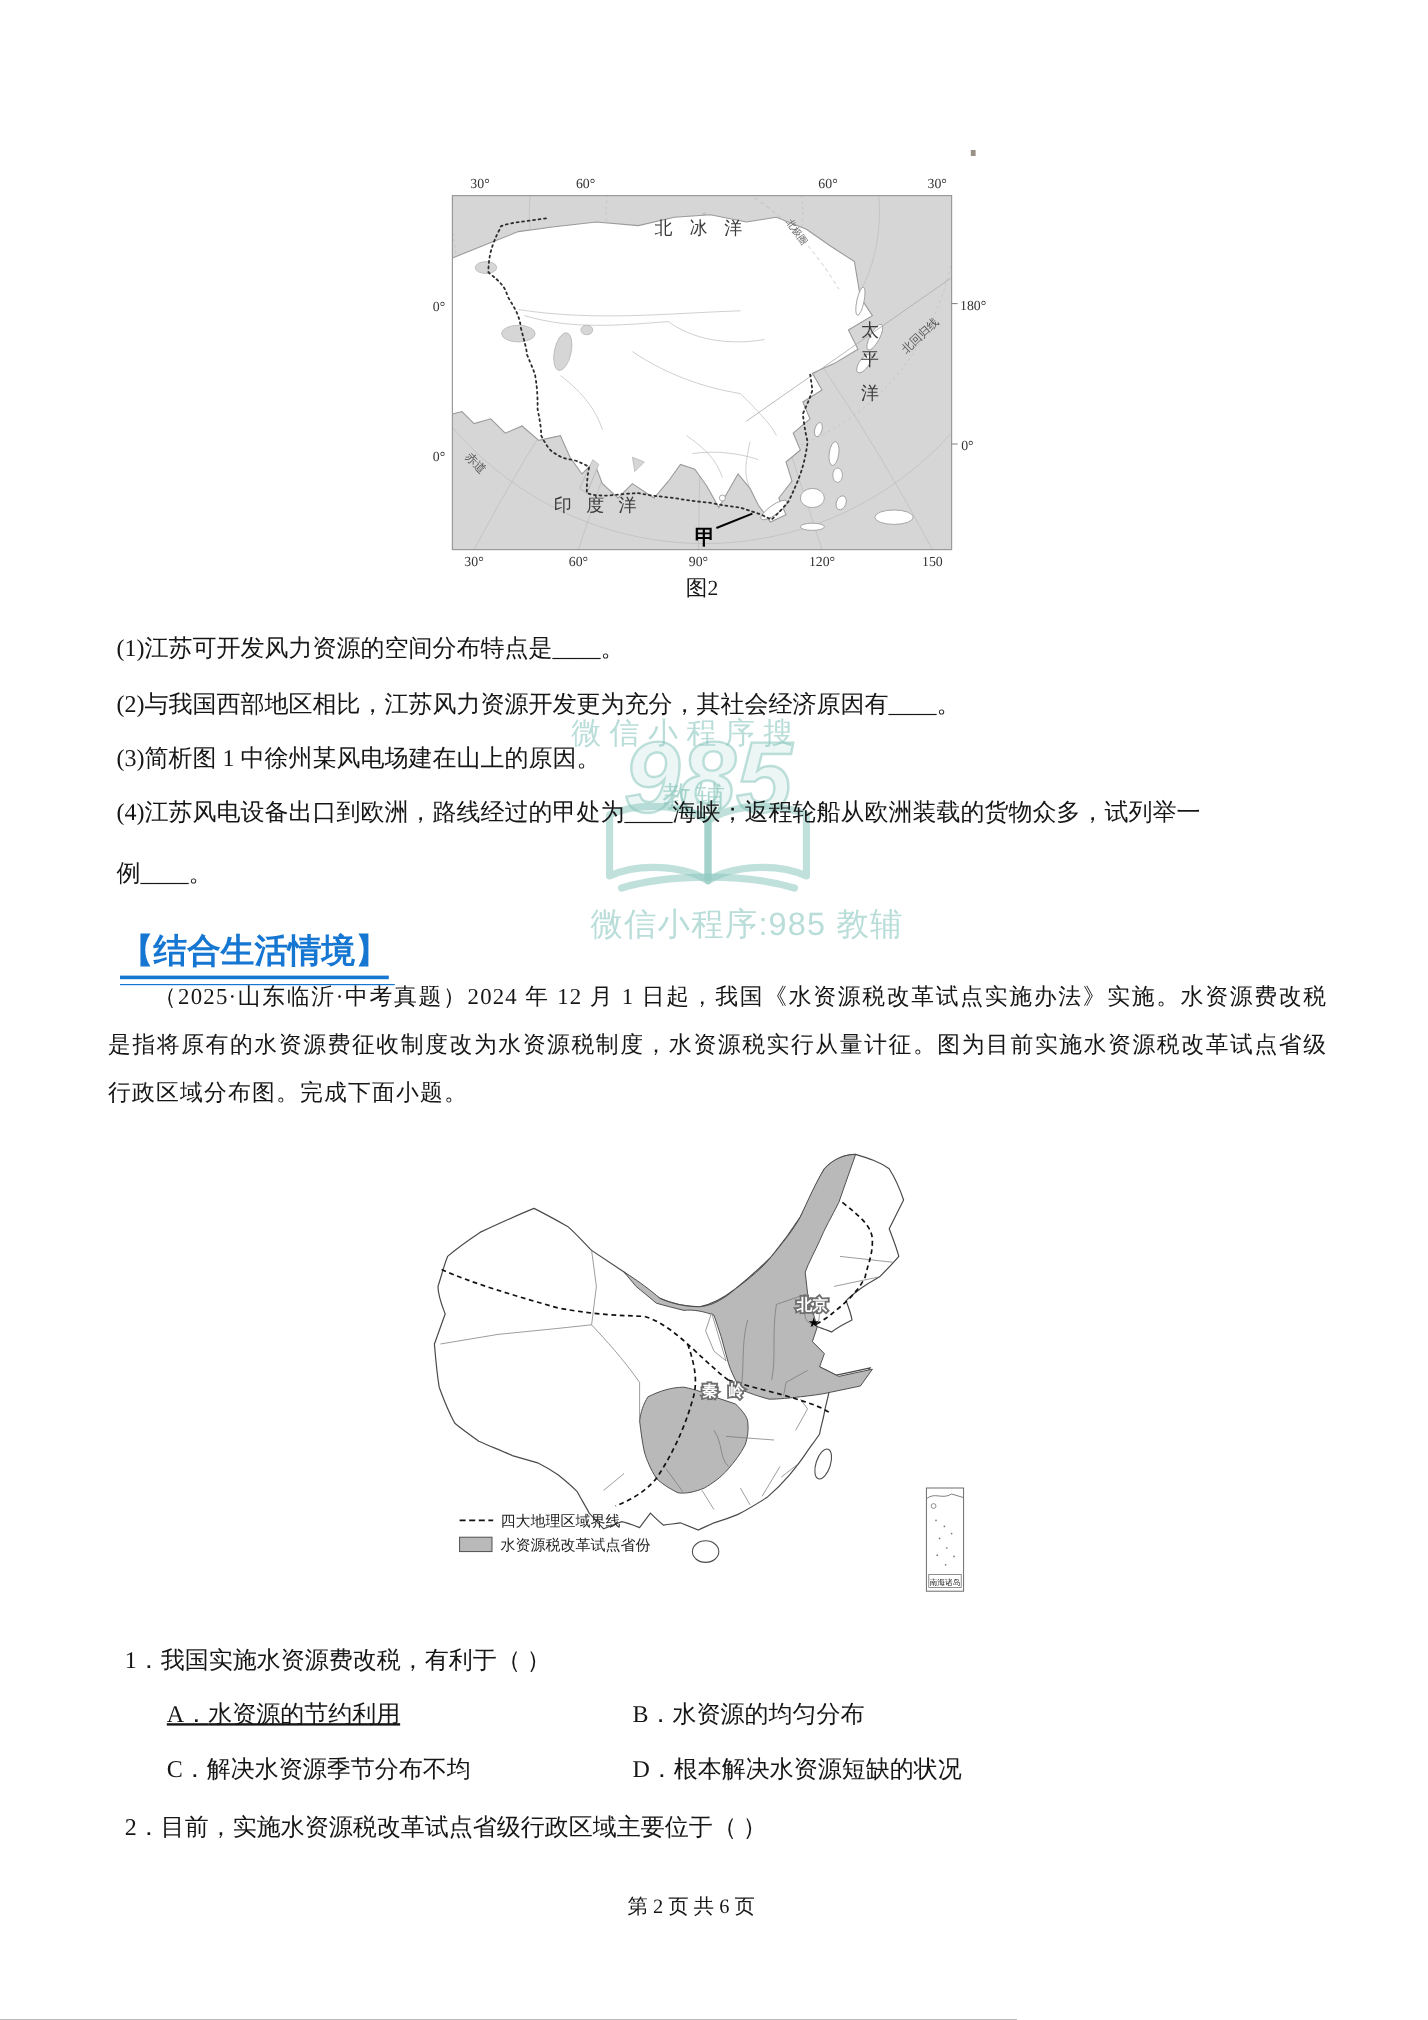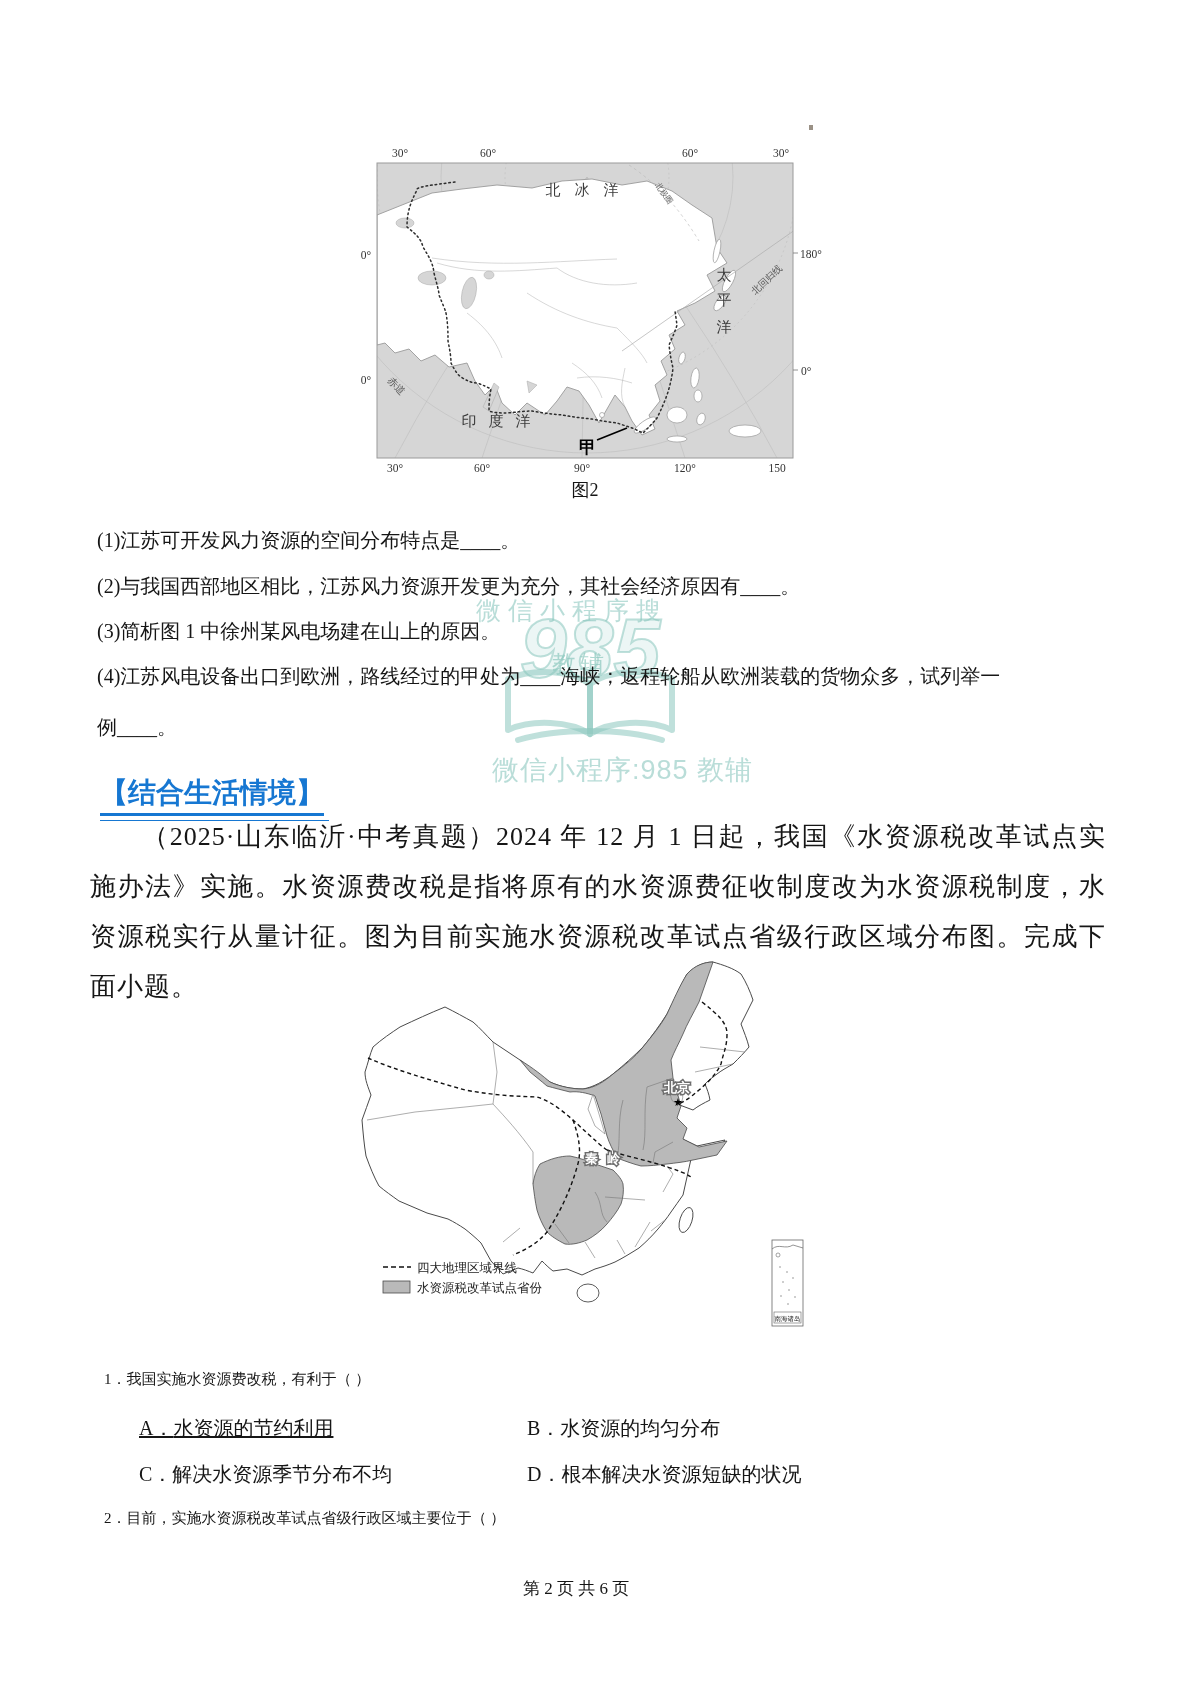--- a/index.html
+++ b/index.html
@@ -17,31 +17,31 @@
                color:rgba(139,199,190,0.16); -webkit-text-stroke:2px rgba(139,199,190,0.55); }
   .wm-jiaofu { left:552px; top:648px; font-size:24px; letter-spacing:4px; color:rgba(139,199,190,0.70); }
   .wm-book   { left:488px; top:664px; }
   .wm-bottom { left:492px; top:752px; font-size:27px; letter-spacing:1px; }
   
   .fig2 { left:347px; top:145px; width:480px; height:332px; }
   .fig2 svg { display:block; }
   .fig2-caption { left:377px; top:478px; width:416px; text-align:center; font-size:18px; }
   
   .q { position:absolute; left:97px; width:1014px; font-size:20px; white-space:nowrap; }
-  .para { position:absolute; left:90px; top:812px; width:1016px; font-size:26px;
-          line-height:50px; text-align:justify; text-indent:2em; letter-spacing:1px; }
+  .para { position:absolute; left:90px; top:812px; width:1016px; font-size:19px;
+          line-height:40px; text-align:justify; text-indent:2em; letter-spacing:1px; }
   .section-header { position:absolute; left:100px; top:758px;
           font-family:"Liberation Sans","DejaVu Sans",sans-serif; font-weight:bold;
           font-size:28px; color:#1677d2; border-bottom:1px solid #1677d2; padding:0 5px 4px 0;margin-top:16px; }
   .section-header .inner { display:inline-block; border-bottom:3px solid #1677d2; padding-bottom:1px; }
   
   .cmap { left:355px; top:952px; width:450px; height:378px; }
   .cmap-caption { left:355px; top:1330px; width:450px; text-align:center; font-size:16px; letter-spacing:1px; }
   
-  .stem { position:absolute; left:104px; font-size:15px; white-space:nowrap; }
+  .stem { position:absolute; left:104px; font-size:20px; white-space:nowrap; }
   .opt  { position:absolute; font-size:20px; white-space:nowrap; }
   .footer { position:absolute; left:0; top:1577px; width:1152px; text-align:center; font-size:17px; }
   .speck { position:absolute; left:809px; top:125px; width:4px; height:5px; background:#9a9186; }
   svg text { font-family:"Liberation Serif","DejaVu Serif",serif; }
 </style>
 </head>
 <body>
 
 <div class="page">
 

